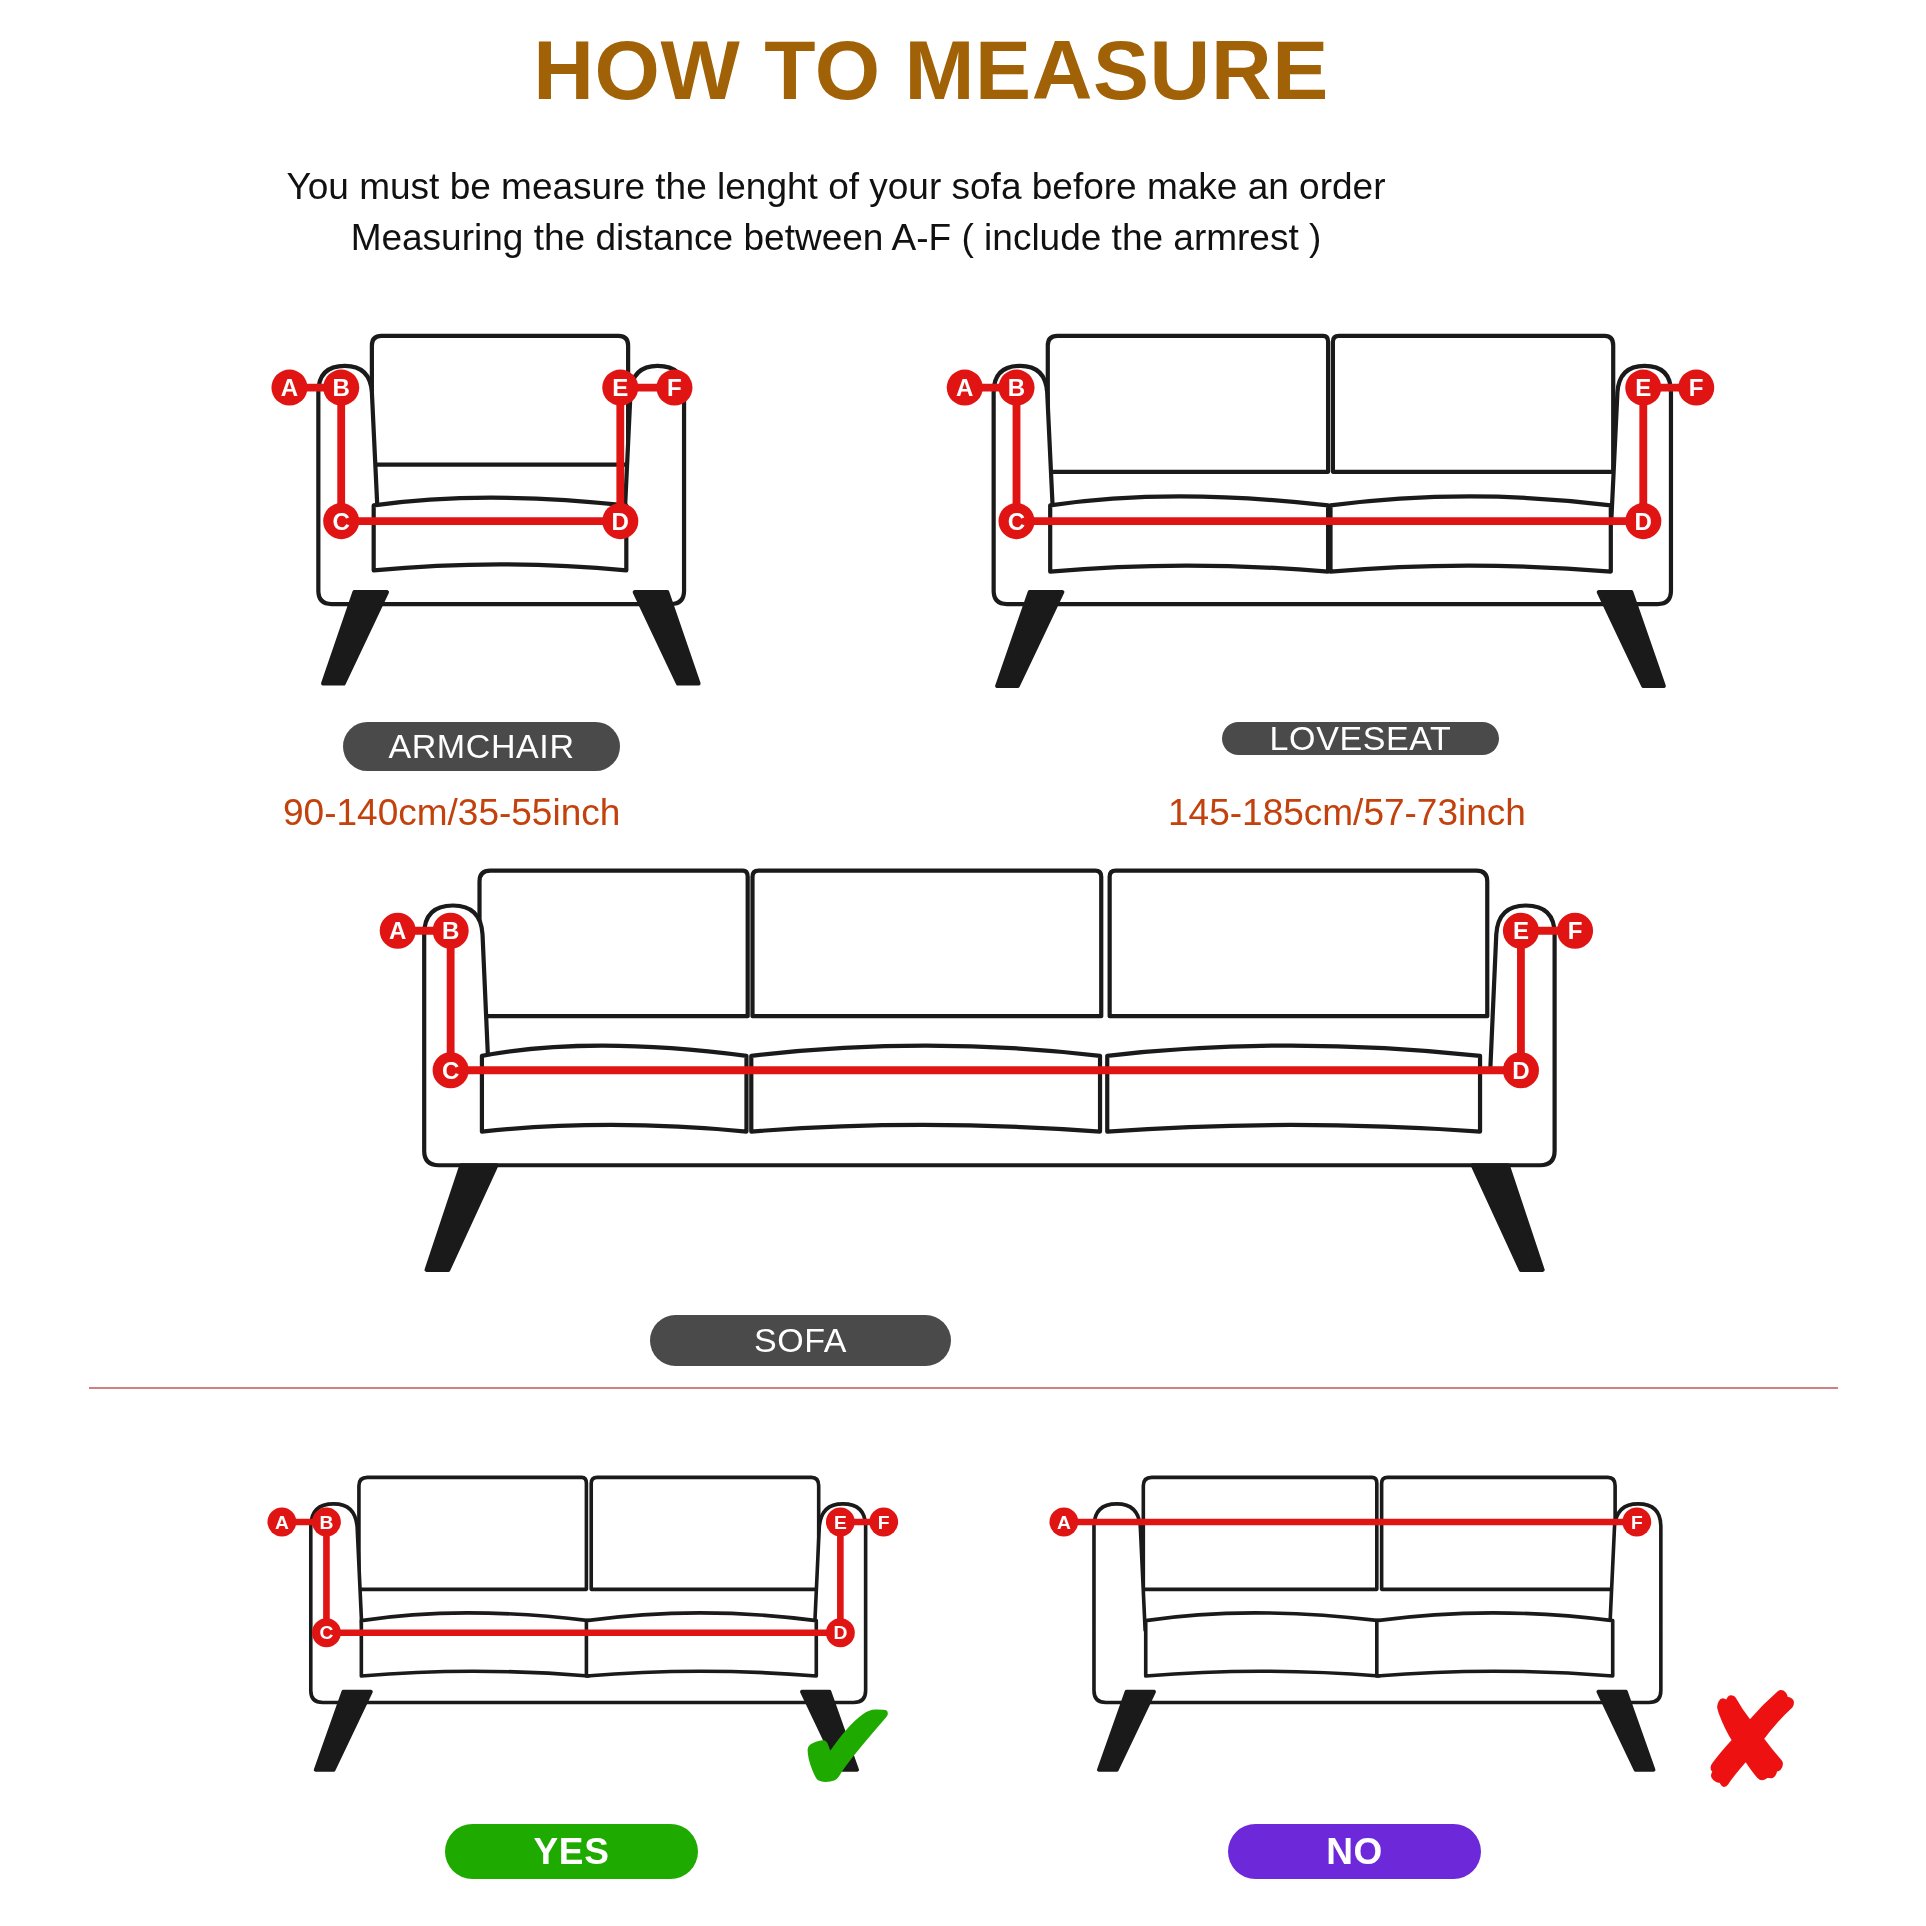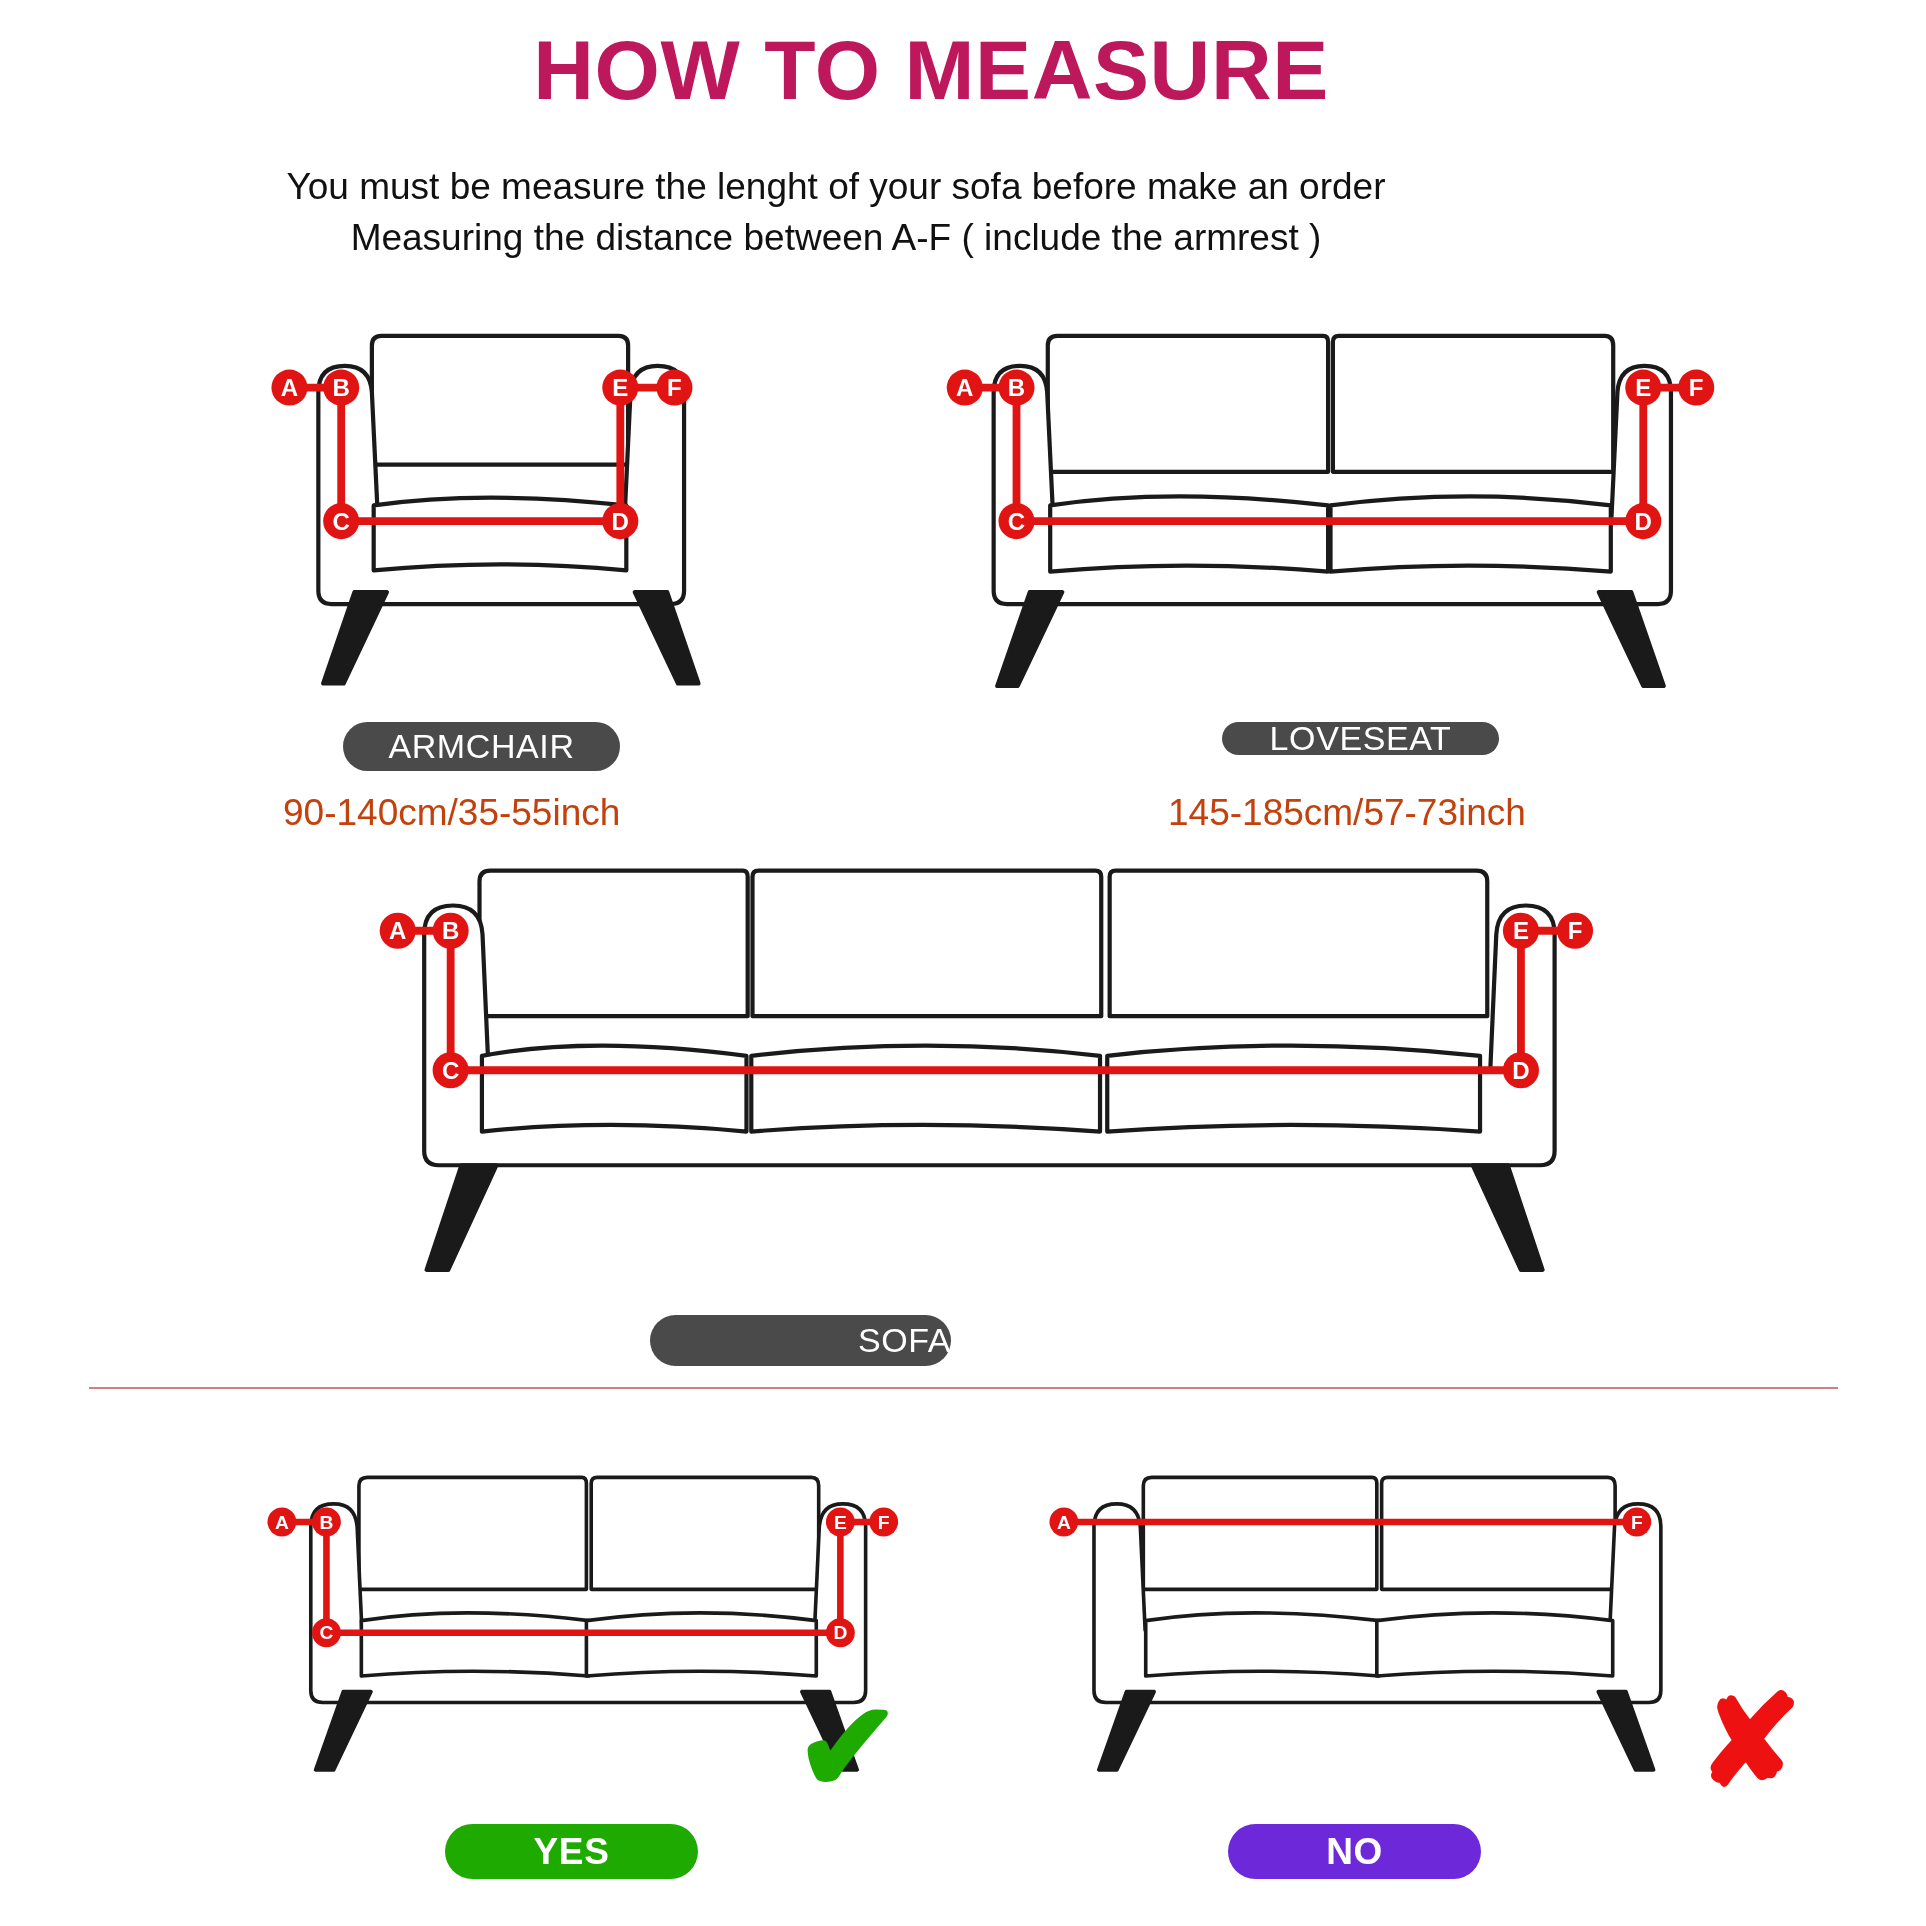--- a/index.html
+++ b/index.html
@@ -21,21 +21,21 @@
     background: #ffffff;
   }
 
   
   .title {
     position: absolute;
     top: 24px;
     left: 0;
     width: 1862px;
     text-align: center;
-    color: #be185d;
+    color: #a16207;
     font-size: 84px;
     font-weight: bold;
     letter-spacing: 0.6px;
     line-height: 1.1;
   }
   .subtitle {
     position: absolute;
     top: 161px;
     left: 0;
     width: 1672px;
@@ -219,21 +219,21 @@
           <text x="148" y="362" fill="#ffffff">C</text>
         <circle cx="1928" cy="348" r="30" fill="#e11414"></circle>
           <text x="1928" y="362" fill="#ffffff">D</text>
         <circle cx="1928" cy="116" r="30" fill="#e11414"></circle>
           <text x="1928" y="130" fill="#ffffff">E</text>
         <circle cx="2018" cy="116" r="30" fill="#e11414"></circle>
           <text x="2018" y="130" fill="#ffffff">F</text>
       </g>
     </svg>
   </div>
-  <div class="pill pill-dark" style="left:650px; top:1315px; width:301px; height:51px;justify-content:flex-end;">
+  <div class="pill pill-dark" style="left:650px; top:1315px; width:301px; height:51px;">
     <span>SOFA</span>
   </div>
 
   <div class="divider"></div>
 
   <div class="figure" style="left:253px; top:1469px;">
     <svg width="662" height="337" viewBox="0 0 1100 560">
       <g fill="#ffffff" stroke="#1a1a1a" stroke-width="6" stroke-linejoin="round" stroke-linecap="round">
         <path d="M176 28 q0 -14 14 -14 h356 q8 0 8 10 v176 h-378 z"></path>
         <path d="M562 24 q0 -10 10 -10 h356 q12 0 12 14 v172 h-378 z"></path>

